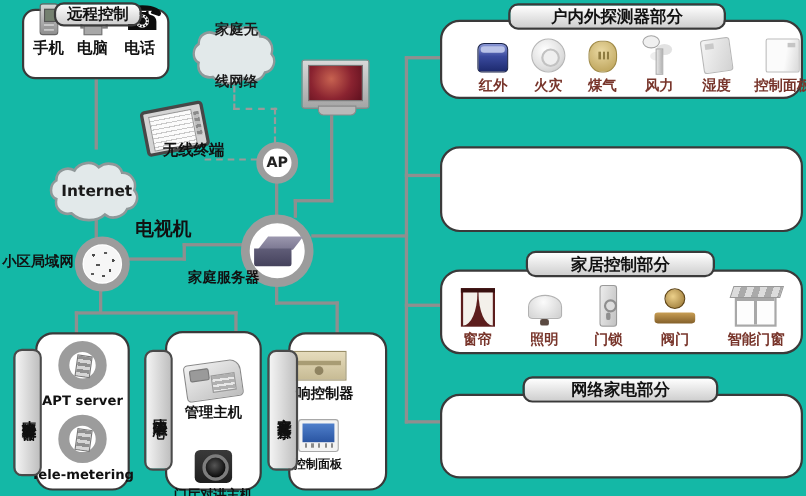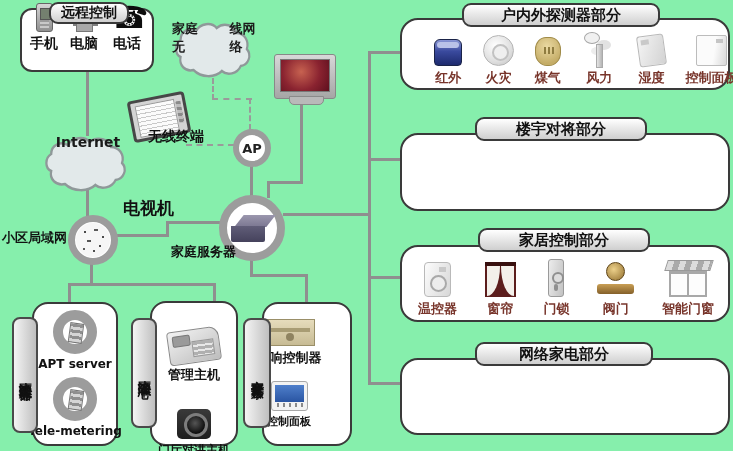--- a/index.html
+++ b/index.html
@@ -1,17 +1,17 @@
 <!DOCTYPE html>
 <html><head>
 <meta charset="utf-8">
 <style>
   * { box-sizing: border-box; margin: 0; padding: 0; }
   body { background:#fff; font-family:"DejaVu Sans","Liberation Sans",sans-serif; }
-  #stage { position:relative; width:733px; height:451px; background:#86efac; overflow:hidden;padding-left:47px; }
+  #stage { position:relative; width:733px; height:451px; background:#14b8a6; overflow:hidden;padding-left:47px; }
 
   
   .ln   { position:absolute; background:#8f8f8f; }
   .lnd-v{ position:absolute; border-left:2px dashed #9a9a9a; width:0; }
   .lnd-h{ position:absolute; border-top:2px dashed #9a9a9a; height:0; }
 
   
   .rbox { position:absolute; border:2px solid #3a3a3a; border-radius:16px; background:#fff; }
 
   
@@ -33,22 +33,22 @@
   .item { display:flex; flex-direction:column; align-items:center; gap:3px; }
   .item .cap { font-weight:bold; font-size:13px; color:#78352b; white-space:nowrap; }
   .vitems{ position:absolute; display:flex; flex-direction:column; justify-content:space-evenly; align-items:center; z-index:3; }
   .vitems .cap { font-weight:bold; font-size:12px; color:#111; white-space:nowrap; }
 
   .circ { position:absolute; border-radius:50%; background:#fff; border:7px solid #9c9c9c;
           display:flex; align-items:center; justify-content:center; z-index:4;
           font-weight:bold; color:#222; }
 
   .cloud{ position:absolute; z-index:3; }
-  .cloud .ctext{ position:absolute; inset:0; display:flex; flex-direction:row;
-          justify-content:center; font-weight:bold; color:#1a1a1a;gap:29px; }
+  .cloud .ctext{ position:absolute; inset:0; display:flex; flex-direction:column;
+          align-items:center; justify-content:center; font-weight:bold; color:#1a1a1a;gap:29px; }
 
   
   [data-icon]{ position:relative; display:block; }
 
   [data-icon="mobile-phone-icon"]{ width:17px; height:29px; background:linear-gradient(#d6d6d6,#8f8f8f); border:1px solid #666; border-radius:3px; }
   [data-icon="mobile-phone-icon"]::before{ content:""; position:absolute; left:3px; top:4px; width:9px; height:10px; background:#74806f; border:1px solid #555; }
   [data-icon="mobile-phone-icon"]::after{ content:""; position:absolute; left:3px; bottom:3px; width:9px; height:8px;
       background:repeating-linear-gradient(#9a9a9a 0 2px,#c8c8c8 2px 4px); }
 
   [data-icon="computer-icon"]{ width:26px; height:27px; }
@@ -251,21 +251,21 @@
   <div class="cloud" style="left:172px;top:20px;width:86px;height:60px;">
     <svg width="86" height="60" viewBox="0 0 100 60" preserveAspectRatio="none">
       <path d="M25,50 C15,52 8,45 10,37 C3,34 3,24 10,20 C10,11 20,7 28,11 C33,3 46,2 52,8 C60,2 73,5 75,13 C84,13 90,21 87,29 C93,35 89,45 80,46 C76,54 64,56 58,51 C50,58 34,58 25,50 Z" fill="#e2e9ea" stroke="#8f9899" stroke-width="2.5"></path>
     </svg>
     <div class="ctext" style="font-size:13px;">
       <span>家庭无</span>
       <span>线网络</span>
     </div>
   </div>
 
-  <div class="cloud" style="left:42px;top:134px;width:92px;height:60px;text-decoration:underline;">
+  <div class="cloud" style="left:42px;top:144px;width:92px;height:60px;text-decoration:underline;">
     <svg width="92" height="60" viewBox="0 0 100 60" preserveAspectRatio="none">
       <path d="M25,50 C15,52 8,45 10,37 C3,34 3,24 10,20 C10,11 20,7 28,11 C33,3 46,2 52,8 C60,2 73,5 75,13 C84,13 90,21 87,29 C93,35 89,45 80,46 C76,54 64,56 58,51 C50,58 34,58 25,50 Z" fill="#e2e9ea" stroke="#8f9899" stroke-width="2.5"></path>
     </svg>
     <div class="ctext" style="font-size:14px;">
       <span>Internet</span>
     </div>
   </div>
 
   <span class="icon" data-icon="wireless-terminal-icon" style="position:absolute;left:130px;top:96px;z-index:3;"></span>
   <div class="lbl" style="left:148px;top:128px;font-size:14px;">无线终端</div>
@@ -357,36 +357,33 @@
       <span class="icon" data-icon="humidity-sensor-icon"></span>
       <span class="cap">湿度</span>
     </div>
     <div class="item">
       <span class="icon" data-icon="air-quality-icon"></span>
       <span class="cap">控制面板</span>
     </div>
   </div>
 
   <div class="rbox" style="left:400px;top:133px;width:330px;height:78px;border-radius:18px;"></div>
-  <div class="tbar" style="left:475px;top:117px;width:172px;height:24px;">
-    <span>楼宇对将部分</span>
-  </div>
 
   <div class="rbox" style="left:400px;top:245px;width:330px;height:77px;border-radius:18px;"></div>
   <div class="tbar" style="left:478px;top:228px;width:172px;height:24px;">
     <span>家居控制部分</span>
   </div>
   <div class="items" style="left:404px;top:255px;width:324px;height:63px;">
     <div class="item">
-      <span class="icon" data-icon="thermostat-icon"></span>
-      <span class="cap">温控器</span>
-    </div>
-    <div class="item">
       <span class="icon" data-icon="curtain-icon"></span>
       <span class="cap">窗帘</span>
+    </div>
+    <div class="item">
+      <span class="icon" data-icon="lighting-icon"></span>
+      <span class="cap">照明</span>
     </div>
     <div class="item">
       <span class="icon" data-icon="door-lock-icon"></span>
       <span class="cap">门锁</span>
     </div>
     <div class="item">
       <span class="icon" data-icon="valve-icon"></span>
       <span class="cap">阀门</span>
     </div>
     <div class="item">

